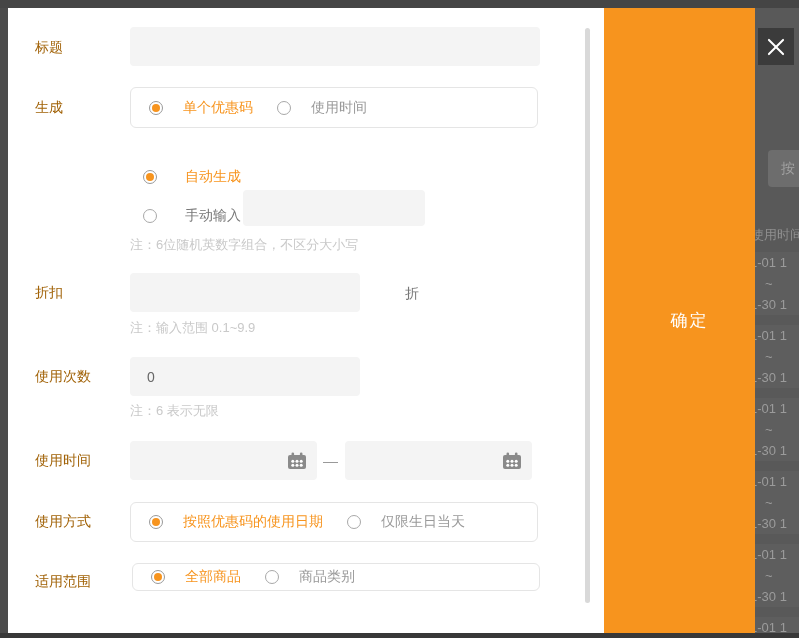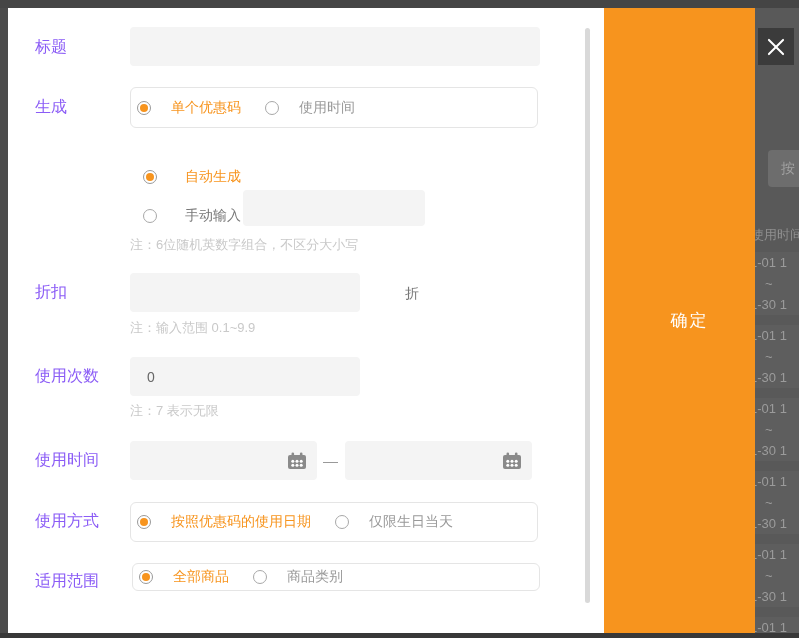--- a/index.html
+++ b/index.html
@@ -46,31 +46,31 @@
     position:absolute;left:604px;top:8px;width:151px;height:625px;
     background:#f7941e;display:flex;align-items:center;justify-content:center;
     cursor:pointer;
   }
   .confirm-panel span{color:#ffffff;font-size:17px;letter-spacing:2px;margin-left:20px;}
   .scrollbar{
     position:absolute;left:577px;top:20px;width:5px;height:575px;
     background:#d9d9d9;border-radius:3px;
   }
   .lbl{
-    position:absolute;left:27px;font-size:16px;line-height:16px;color:#8b5cf6;
+    position:absolute;left:27px;font-size:14px;line-height:16px;color:#a16207;
     white-space:nowrap;
   }
   .inp{
     position:absolute;height:39px;background:#f4f4f4;border:none;outline:none;
     border-radius:4px;font-size:14px;color:#666;padding:0 17px;box-sizing:border-box;
     font-family:"Liberation Sans","DejaVu Sans",sans-serif;
   }
   .optbox{
     position:absolute;box-sizing:border-box;border:1px solid #e5e5e5;border-radius:6px;
-    display:flex;align-items:center;padding-left:6px;background:#fff;
+    display:flex;align-items:center;padding-left:18px;background:#fff;
   }
   .radio{
     width:14px;height:14px;border:1px solid #a8a8a8;border-radius:50%;
     box-sizing:border-box;position:relative;flex:0 0 auto;cursor:pointer;
   }
   .radio.checked{border-color:#999;}
   .radio.checked::after{
     content:"";position:absolute;left:2px;top:2px;width:8px;height:8px;
     border-radius:50%;background:#f7941e;
   }
@@ -160,21 +160,21 @@
   <input class="inp" style="left: 235px; top: 182px; width: 182px; height: 36px;" value="">
   <div class="note" style="left:122px;top:228px">注：6位随机英数字组合，不区分大小写</div>
 
   <span class="lbl" style="top:276px">折扣</span>
   <input class="inp" style="left: 122px; top: 265px; width: 230px;" value="">
   <span class="unit" style="left:397px;top:277px">折</span>
   <div class="note" style="left:122px;top:311px">注：输入范围 0.1~9.9</div>
 
   <span class="lbl" style="top:360px">使用次数</span>
   <input class="inp" style="left: 122px; top: 349px; width: 230px;" value="0">
-  <div class="note" style="left:122px;top:394px">注：7 表示无限</div>
+  <div class="note" style="left:122px;top:394px">注：6 表示无限</div>
 
   <span class="lbl" style="top:444px">使用时间</span>
   <div class="datebox" style="left:122px;top:433px;width:187px">
     <svg class="cal" width="20" height="18" viewBox="0 0 20 18">
       <rect x="1" y="3" width="18" height="14" rx="2" fill="#8a8a8a"></rect>
       <rect x="4.5" y="0.5" width="2.6" height="4.5" rx="1.3" fill="#8a8a8a"></rect>
       <rect x="12.9" y="0.5" width="2.6" height="4.5" rx="1.3" fill="#8a8a8a"></rect>
       <circle cx="5.8" cy="9.3" r="1.5" fill="#fff"></circle>
         <circle cx="10" cy="9.3" r="1.5" fill="#fff"></circle>
         <circle cx="14.2" cy="9.3" r="1.5" fill="#fff"></circle>

